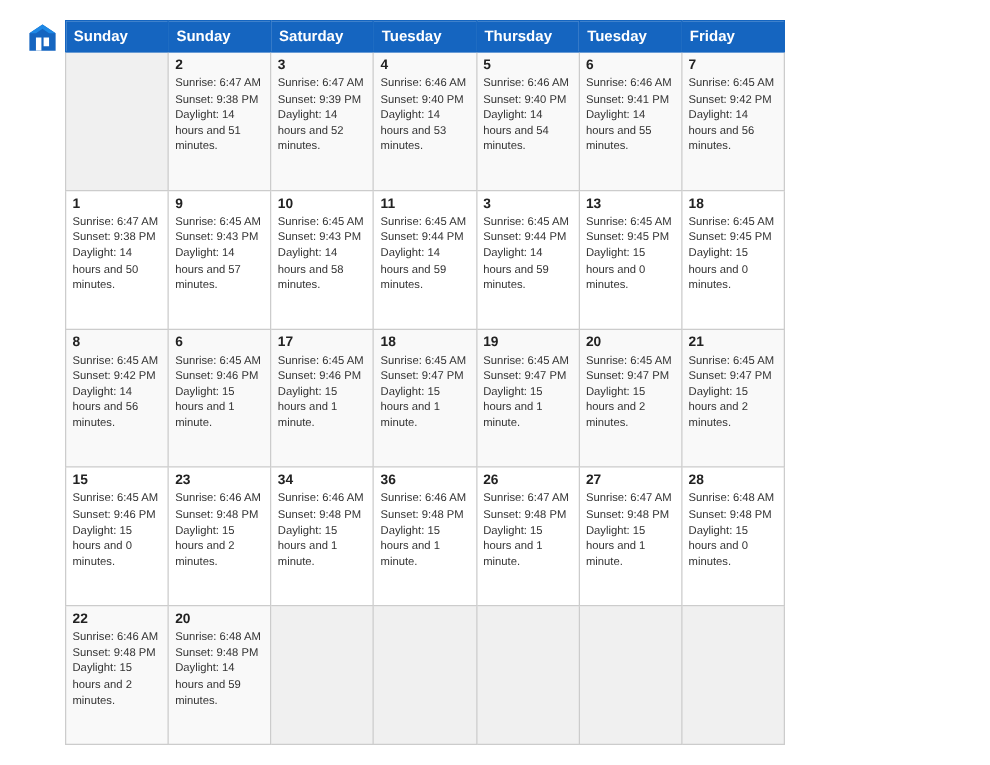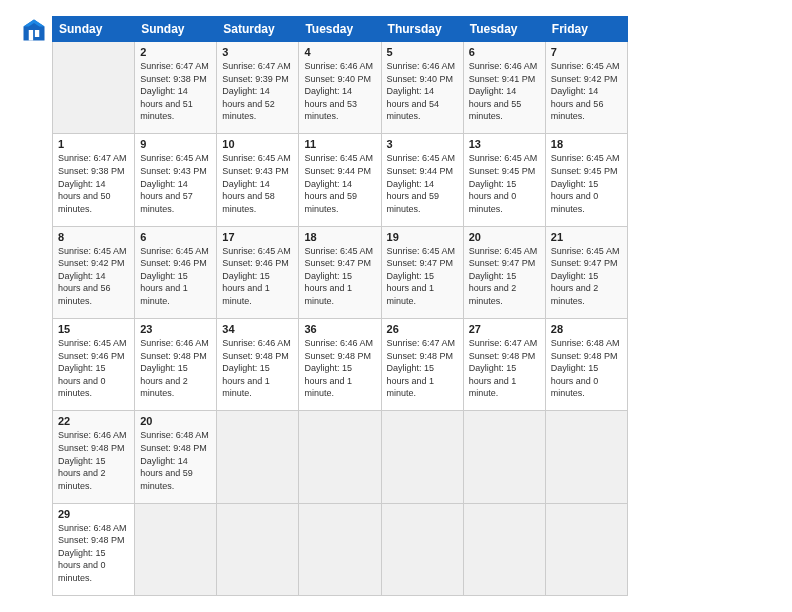--- a/index.html
+++ b/index.html
@@ -309,29 +309,15 @@
             <div class="day-info" style="white-space: pre-line;">Sunrise: 6:48 AM
 Sunset: 9:48 PM
 Daylight: 14 hours and 59 minutes.</div>
           </td>
           <td class="empty"></td>
           <td class="empty"></td>
           <td class="empty"></td>
           <td class="empty"></td>
           <td class="empty"></td>
         </tr>
-        <tr>
-          <td>
-            <span class="day-num">29</span>
-            <div class="day-info" style="white-space: pre-line;">Sunrise: 6:48 AM
-Sunset: 9:48 PM
-Daylight: 15 hours and 0 minutes.</div>
-          </td>
-          <td class="empty"></td>
-          <td class="empty"></td>
-          <td class="empty"></td>
-          <td class="empty"></td>
-          <td class="empty"></td>
-          <td class="empty"></td>
-        </tr>
       </tbody>
   </table>
 </div>
 
 </body></html>

